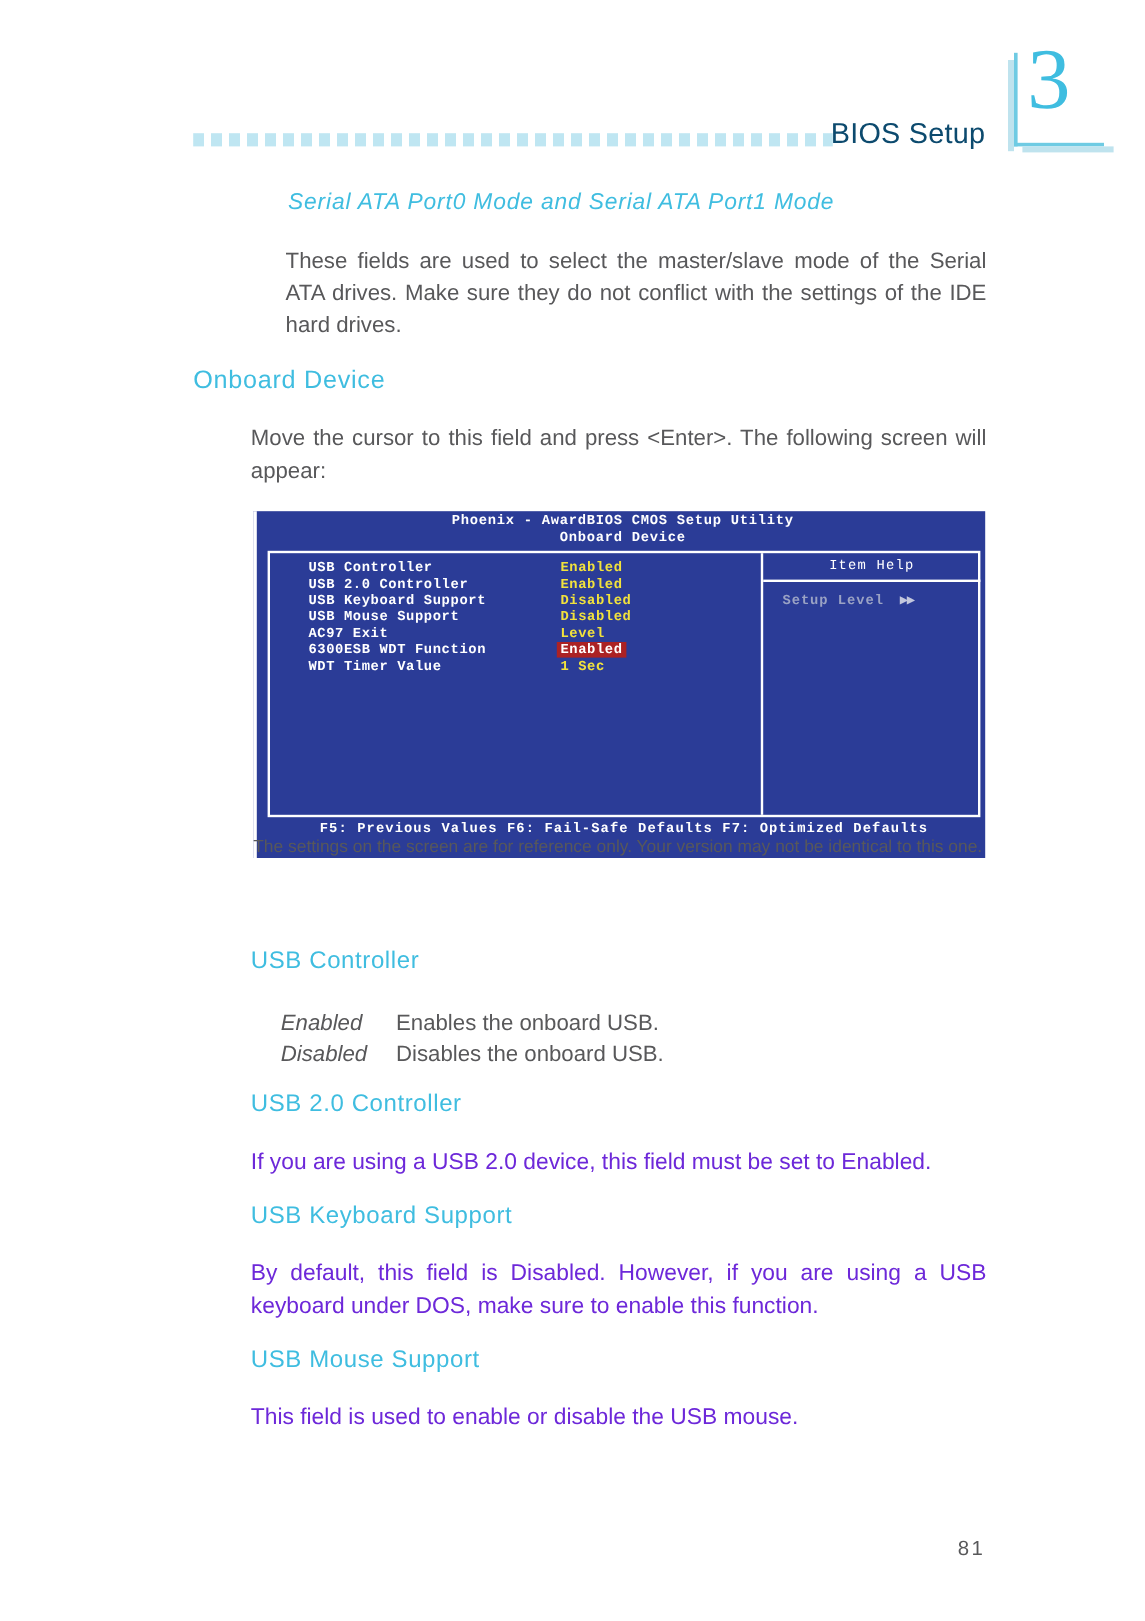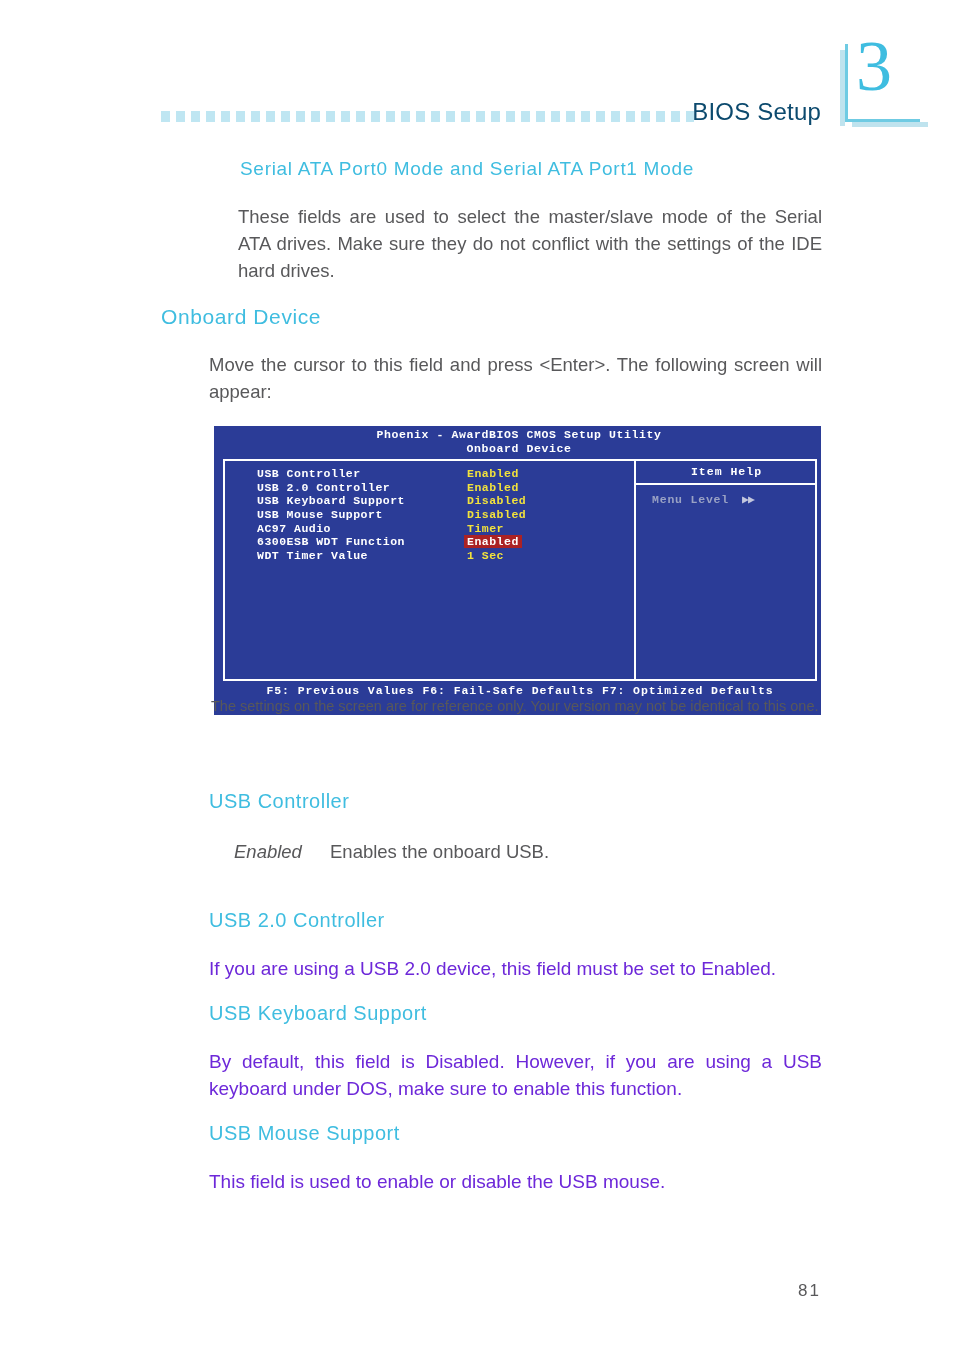--- a/index.html
+++ b/index.html
@@ -86,20 +86,21 @@
   }
 
   
   .content { position: absolute; left: 0; top: 0; width: 954px; }
 
   .sub-head-italic {
     position: absolute;
     left: 240px;
     top: 158px;
     font-size: 19px;
+    font-style: italic;
     color: #3fbde0;
     letter-spacing: 0.7px;
     white-space: nowrap;
   }
   .para-a {
     position: absolute;
     left: 238px;
     top: 203px;
     width: 584px;
     font-size: 18.5px;
@@ -197,21 +198,21 @@
     left: 207px;
   }
   .item-help-title {
     position: absolute;
     left: 411px;
     top: 4px;
     width: 181px;
     text-align: center;
     color: #ffffff;
     font-size: 11.5px;
-    font-weight: bold;
+    font-weight: normal;
     letter-spacing: 1px;
   }
   .item-help-sep {
     position: absolute;
     left: 411px;
     top: 22px;
     width: 181px;
     height: 2px;
     background: #ffffff;
   }
@@ -334,53 +335,56 @@
         </div>
         <div class="bios-row">
           <span class="lbl">USB Keyboard Support</span>
           <span class="val">Disabled</span>
         </div>
         <div class="bios-row">
           <span class="lbl">USB Mouse Support</span>
           <span class="val">Disabled</span>
         </div>
         <div class="bios-row">
-          <span class="lbl">AC97 Audio</span>
-          <span class="val">Timer</span>
+          <span class="lbl">AC97 Exit</span>
+          <span class="val">Level</span>
         </div>
         <div class="bios-row">
           <span class="lbl">6300ESB WDT Function</span>
           <span class="val hl">Enabled</span>
         </div>
         <div class="bios-row">
           <span class="lbl">WDT Timer Value</span>
           <span class="val">1   Sec</span>
         </div>
       </div>
 
       <div class="item-help-title">Item Help</div>
       <div class="item-help-sep"></div>
       <div class="menu-level">
-        <span>Menu Level</span><span class="arrows">▶▶</span>
+        <span>Setup Level</span><span class="arrows">▶▶</span>
       </div>
     </div>
 
     <div class="bios-footer">
       <div class="ln2">F5: Previous Values     F6: Fail-Safe Defaults     F7: Optimized Defaults</div>
     </div>
   </div>
 
   <div class="caption">The settings on the screen are for reference only. Your version may not be identical to this one.</div>
 
   <div class="sec-head" style="top:790px;">USB Controller</div>
 
   <div class="deflist">
     <div>
       <span class="term">Enabled</span><span>Enables the onboard USB.</span>
     </div>
+    <div>
+      <span class="term">Disabled</span><span>Disables the onboard USB.</span>
+    </div>
   </div>
 
   <div class="sec-head" style="top:909px;">USB 2.0 Controller</div>
   <div class="sec-para" style="top:955px;">If you are using a USB 2.0 device, this field must be set to Enabled.</div>
 
   <div class="sec-head" style="top:1002px;">USB Keyboard Support</div>
   <div class="sec-para" style="top:1048px;">By default, this field is Disabled. However, if you are using a USB keyboard under DOS, make sure to enable this function.</div>
 
   <div class="sec-head" style="top:1122px;">USB Mouse Support</div>
   <div class="sec-para" style="top:1168px;">This field is used to enable or disable the USB mouse.</div>

